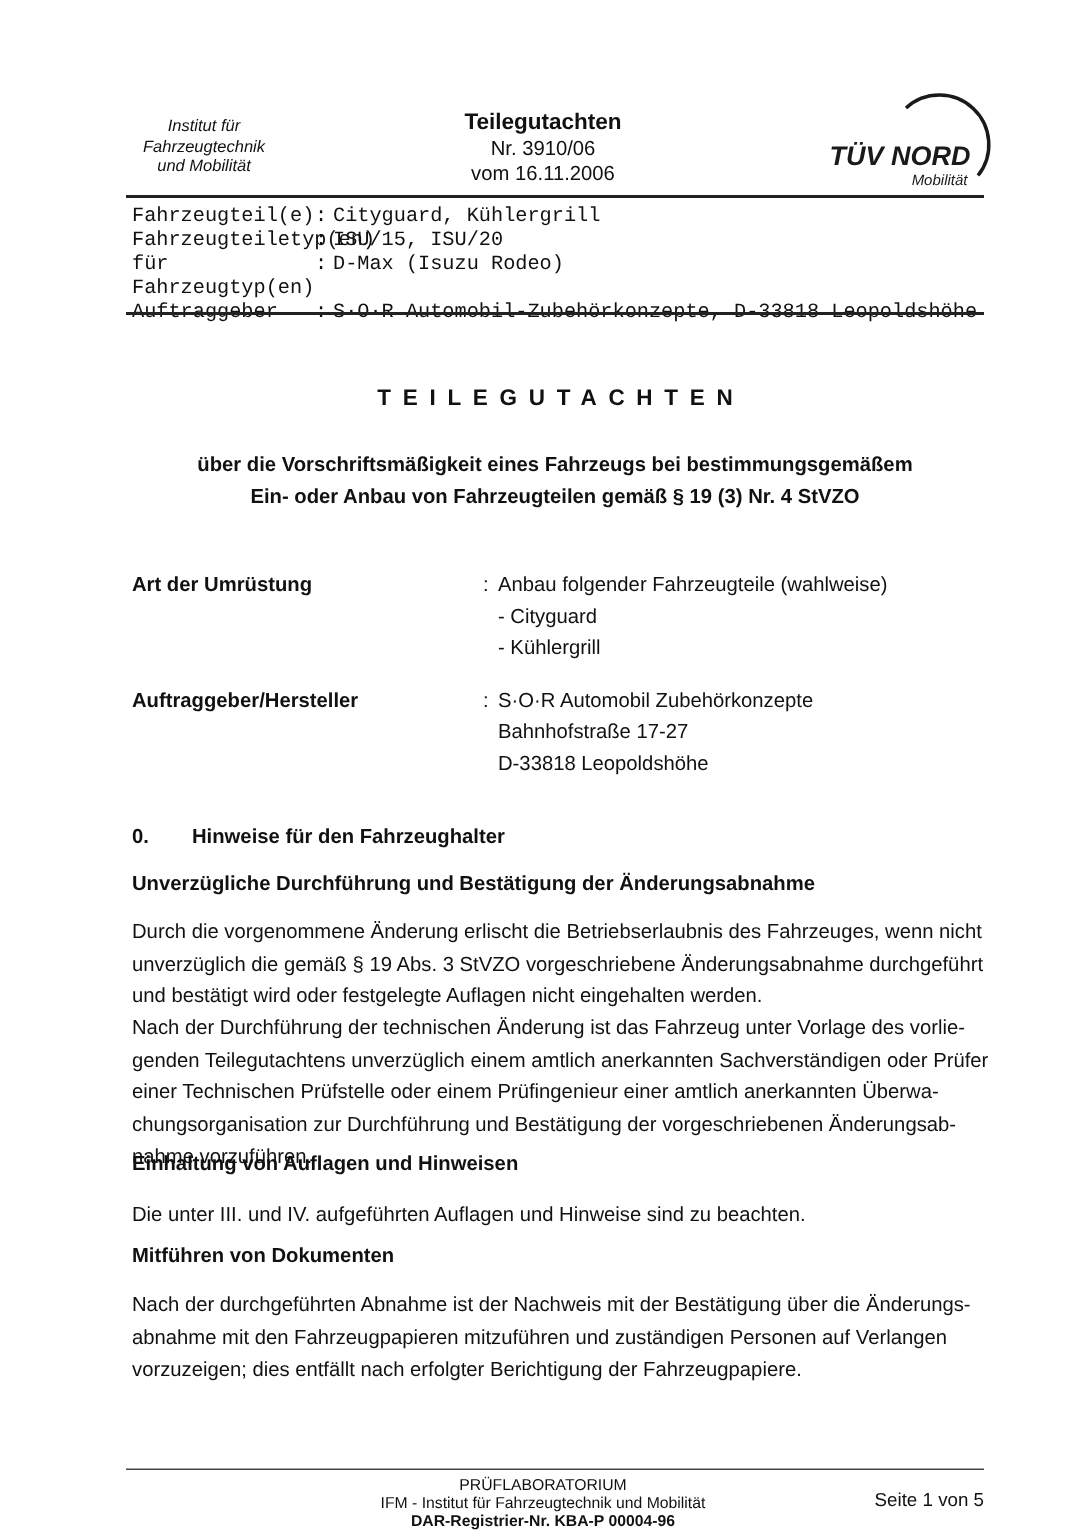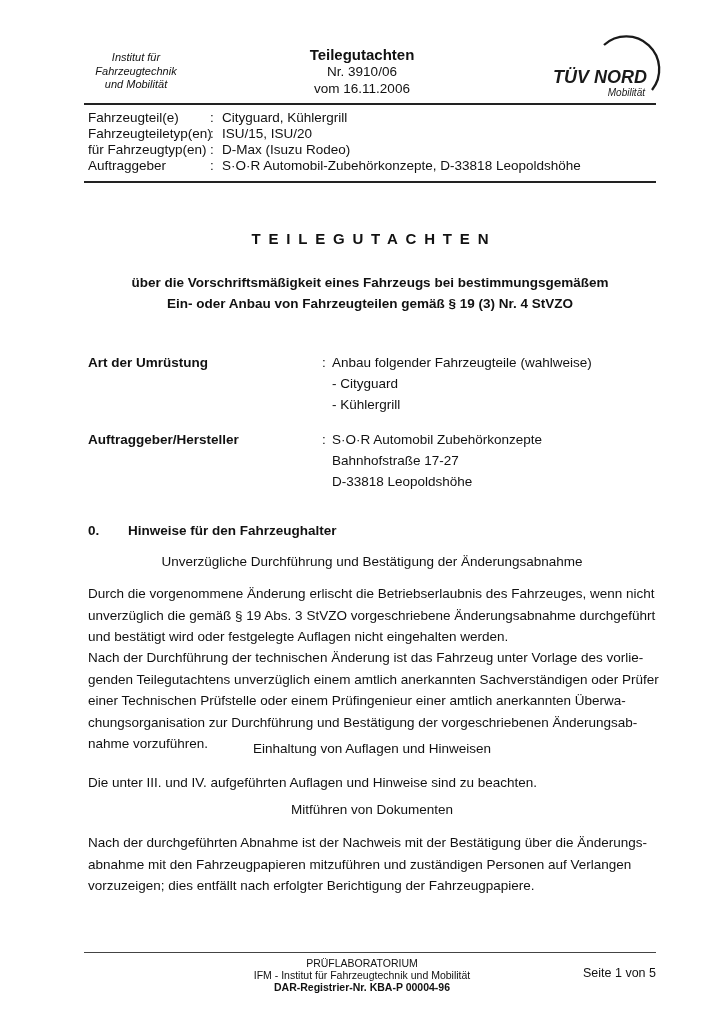--- a/index.html
+++ b/index.html
@@ -8,21 +8,21 @@
     color: #111111;
     -webkit-font-smoothing: antialiased;
   }
   .page {
     position: relative;
     width: 724px;
     height: 1024px;
     background: #ffffff;
     overflow: hidden;
   }
-  .abs { position: absolute; }
+  .abs { position: absolute; margin-top: 27px; }
 
   
   .institute {
     left: 84px; top: 51px; width: 104px;
     font-size: 11px; line-height: 13.5px;
     font-style: italic; text-align: center;
     white-space: pre-line;
   }
   .header-center {
     left: 212px; top: 46px; width: 300px;
@@ -37,21 +37,21 @@
     left: 84px; width: 572px; height: 0;
     border-top: 2.4px solid #222222;
   }
   .rule-thin {
     left: 84px; width: 572px; height: 0;
     border-top: 1px solid #444444;
   }
 
   
   .info-box { left: 88px; top: 110px; width: 568px; font-size: 13.5px; line-height: 16px; }
-  .info-row { display: flex; }
+  .info-row { display: flex; font-family: Liberation Mono, monospace; }
   .info-row .lbl { width: 122px; flex: 0 0 122px; }
   .info-row .colon { width: 12px; flex: 0 0 12px; }
   .info-row .val { flex: 1; }
 
   
   .main-title {
     left: 84px; top: 230px; width: 572px;
     text-align: center; font-size: 15px; font-weight: bold;
     letter-spacing: 0.52em; text-indent: 0.52em;
   }
@@ -65,21 +65,21 @@
   .detail-row { left: 88px; width: 568px; display: flex; font-size: 13.5px; line-height: 21px; }
   .detail-row .lbl { width: 234px; flex: 0 0 234px; font-weight: bold; }
   .detail-row .colon { width: 10px; flex: 0 0 10px; }
   .detail-row .val { flex: 1; white-space: pre-line; }
   .row-umruestung { top: 352px; }
   .row-hersteller { top: 429px; }
 
   
   .sec-heading { left: 88px; width: 568px; font-size: 13.5px; font-weight: bold; display: flex; }
   .sec-heading .num { width: 40px; flex: 0 0 40px; }
-  .sub-heading { left: 88px; width: 568px; font-size: 13.5px; font-weight: normal; text-align: center; }
+  .sub-heading { left: 88px; width: 568px; font-size: 13.5px; font-weight: bold; }
   .para {
     left: 88px; width: 580px; font-size: 13.5px; line-height: 21.5px;
     white-space: pre-line;
   }
   .h-sec0   { top: 523px; }
   .h-sub1   { top: 554px; }
   .p-para1  { top: 583px; }
   .p-para2  { top: 647px; }
   .h-sub2   { top: 741px; }
   .p-para3  { top: 772px; }

